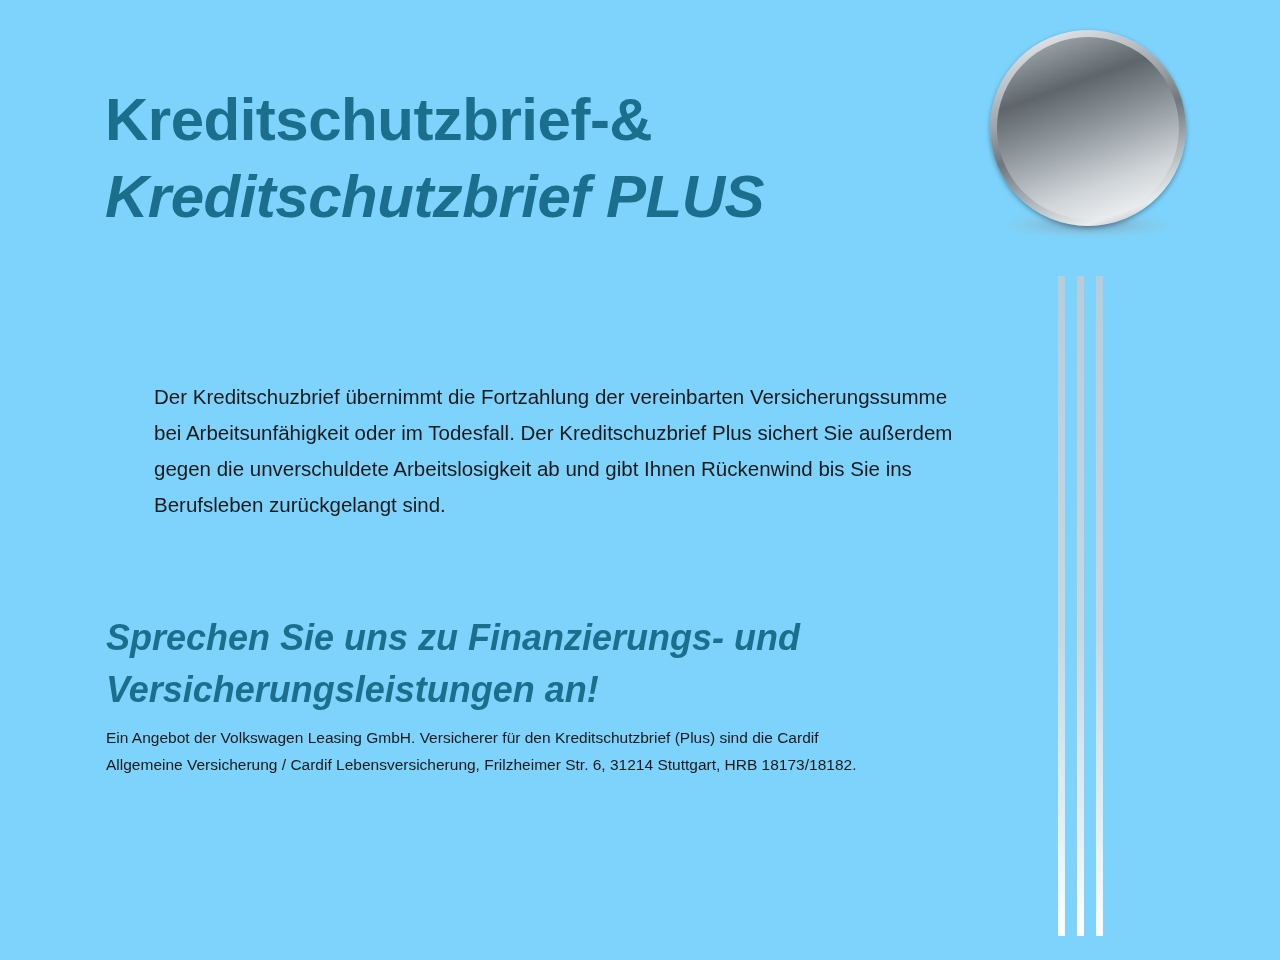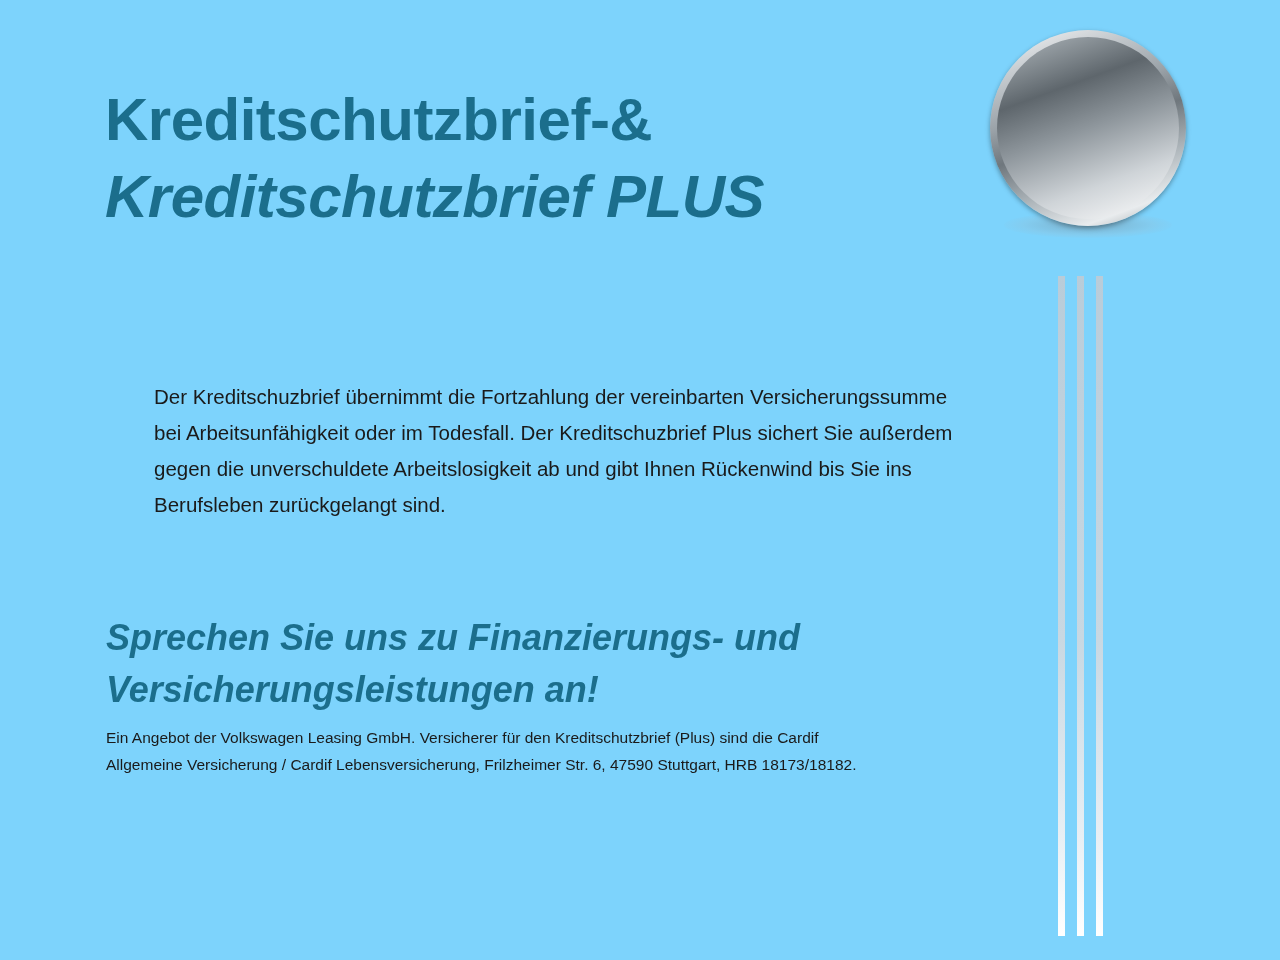--- a/index.html
+++ b/index.html
@@ -178,21 +178,21 @@
   <h1 class="headline">
     <span class="l1">Kreditschutzbrief-&amp;</span>
     <span class="l2">Kreditschutzbrief PLUS</span>
   </h1>
 
 
   <p class="body-text">Der Kreditschuzbrief übernimmt die Fortzahlung der vereinbarten Versicherungssumme bei Arbeitsunfähigkeit oder im Todesfall. Der Kreditschuzbrief Plus sichert Sie außerdem gegen die unverschuldete Arbeitslosigkeit ab und gibt Ihnen Rückenwind bis Sie ins Berufsleben zurückgelangt sind.</p>
 
   <h2 class="cta">Sprechen Sie uns zu Finanzierungs- und Versicherungsleistungen an!</h2>
 
-  <p class="legal">Ein Angebot der Volkswagen Leasing GmbH. Versicherer für den Kreditschutzbrief (Plus) sind die Cardif Allgemeine Versicherung / Cardif Lebensversicherung, Frilzheimer Str. 6, 47590 Stuttgart, HRB 18173/18182.</p>
+  <p class="legal">Ein Angebot der Volkswagen Leasing GmbH. Versicherer für den Kreditschutzbrief (Plus) sind die Cardif Allgemeine Versicherung / Cardif Lebensversicherung, Frilzheimer Str. 6, 31214 Stuttgart, HRB 18173/18182.</p>
 
   <div class="emblem">
     <div class="emblem-shadow"></div>
     <div class="emblem-ring"></div>
     <div class="emblem-ring2"></div>
   </div>
 
 </div>
 
 </body></html>

